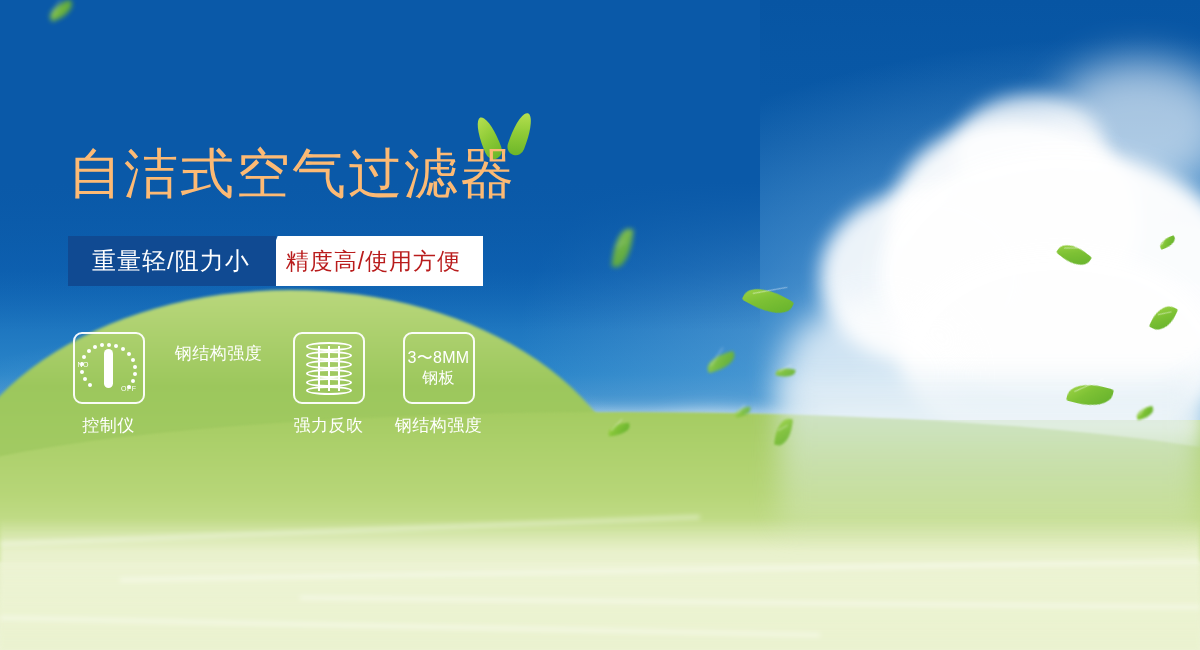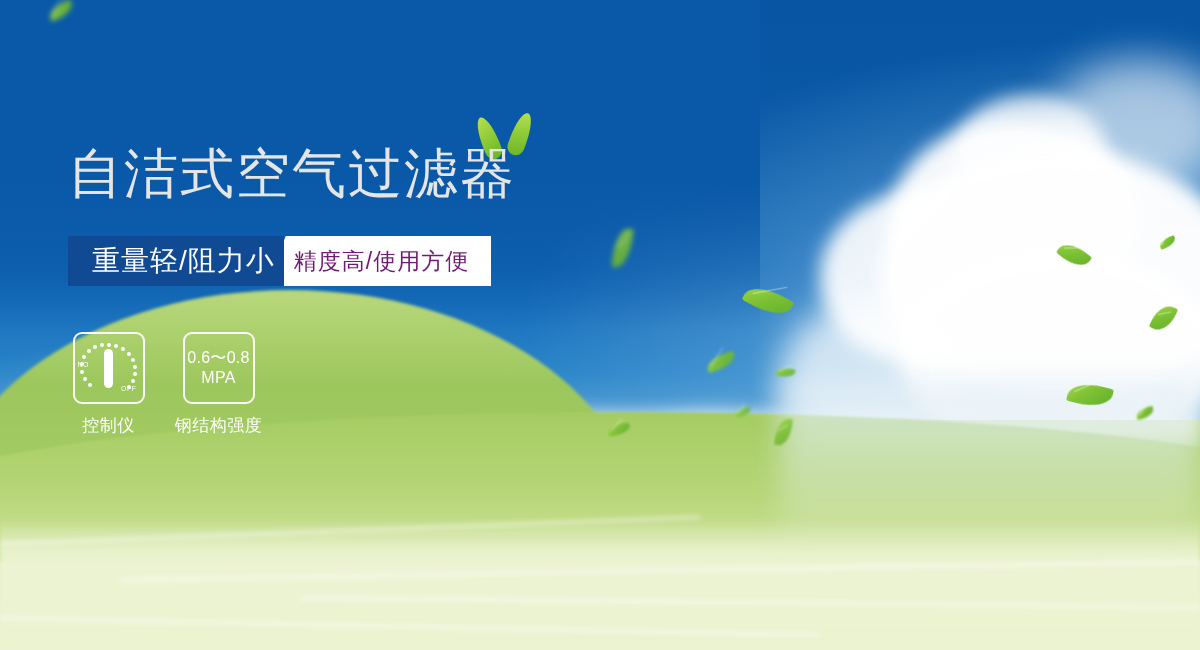--- a/index.html
+++ b/index.html
@@ -101,42 +101,42 @@
   .leaf::after {
     content:""; position:absolute; left:14%; top:48%;
     width:72%; height:1px; background:rgba(255,255,255,0.45);
     transform:rotate(-38deg); transform-origin:left center;
   }
 
   
   .title {
     position:absolute; left:68px; top:143px;
     font-size:54px; line-height:1.12; letter-spacing:2px;
-    color:#e5e5e5; font-weight:400; white-space:nowrap;
+    color:#fdba74; font-weight:400; white-space:nowrap;
   }
   .sprout { position:absolute; left:474px; top:108px; width:70px; height:52px; }
   .sprout .lf {
     position:absolute; width:17px; height:44px;
     border-radius:60% 60% 55% 55% / 80% 80% 25% 25%;
     background:linear-gradient(160deg,#b9e152 0%, #8ecb36 50%, #69b428 100%);
   }
   .sprout .lf.l { left:6px;  top:8px;  transform:rotate(-22deg); }
   .sprout .lf.r { left:38px; top:4px;  transform:rotate(20deg); }
 
   
   .subbar { position:absolute; left:68px; top:236px; height:50px; display:flex; }
   .sub-left {
     background:#104a92; color:#ffffff;
-    font-size:28px; letter-spacing:1px;
+    font-size:24px; letter-spacing:1px;
     display:flex; align-items:center;
-    padding:0 9px 0 24px;
+    padding:0 26px 0 24px;
     position:relative; z-index:2;
   }
   .sub-right {
-    background:#ffffff; color:#701a75;
+    background:#ffffff; color:#b91c1c;
     font-size:23px; letter-spacing:1px;
     display:flex; align-items:center;
     padding:0 22px 0 28px;
     margin-left:-18px;
     clip-path:polygon(20px 0, 100% 0, 100% 100%, 0 100%);
     position:relative; z-index:1;
   }
 
   
   .features { position:absolute; left:68px; top:332px; display:flex; gap:29px; }
@@ -276,25 +276,44 @@
           <div class="dot" style="left:9px;  top:44px;"></div>
           <div class="needle"></div>
           <div class="no">NO</div>
           <div class="off">OFF</div>
         </div>
       </div>
       <div class="flabel">控制仪</div>
     </div>
 
     <div class="feature">
+      <div class="flabel">钢结构强度</div>
+    </div>
+
+    <div class="feature">
       <div class="fbox">
-        <div class="txt">0.6〜0.8</div>
-        <div class="txt">MPA</div>
+        <div class="coil">
+          <div class="bar" style="left:12px;"></div>
+          <div class="bar" style="left:22px;"></div>
+          <div class="bar" style="left:32px;"></div>
+          <div class="ring" style="top:0px;"></div>
+          <div class="ring" style="top:9px;"></div>
+          <div class="ring" style="top:18px;"></div>
+          <div class="ring" style="top:27px;"></div>
+          <div class="ring" style="top:36px;"></div>
+          <div class="ring" style="top:44px;"></div>
+        </div>
+      </div>
+      <div class="flabel">强力反吹</div>
+    </div>
+
+    <div class="feature">
+      <div class="fbox">
+        <div class="txt">3〜8MM</div>
+        <div class="txt">钢板</div>
       </div>
       <div class="flabel">钢结构强度</div>
     </div>
 
 
-
-
   </div>
 
 </div>
 
 </body></html>

